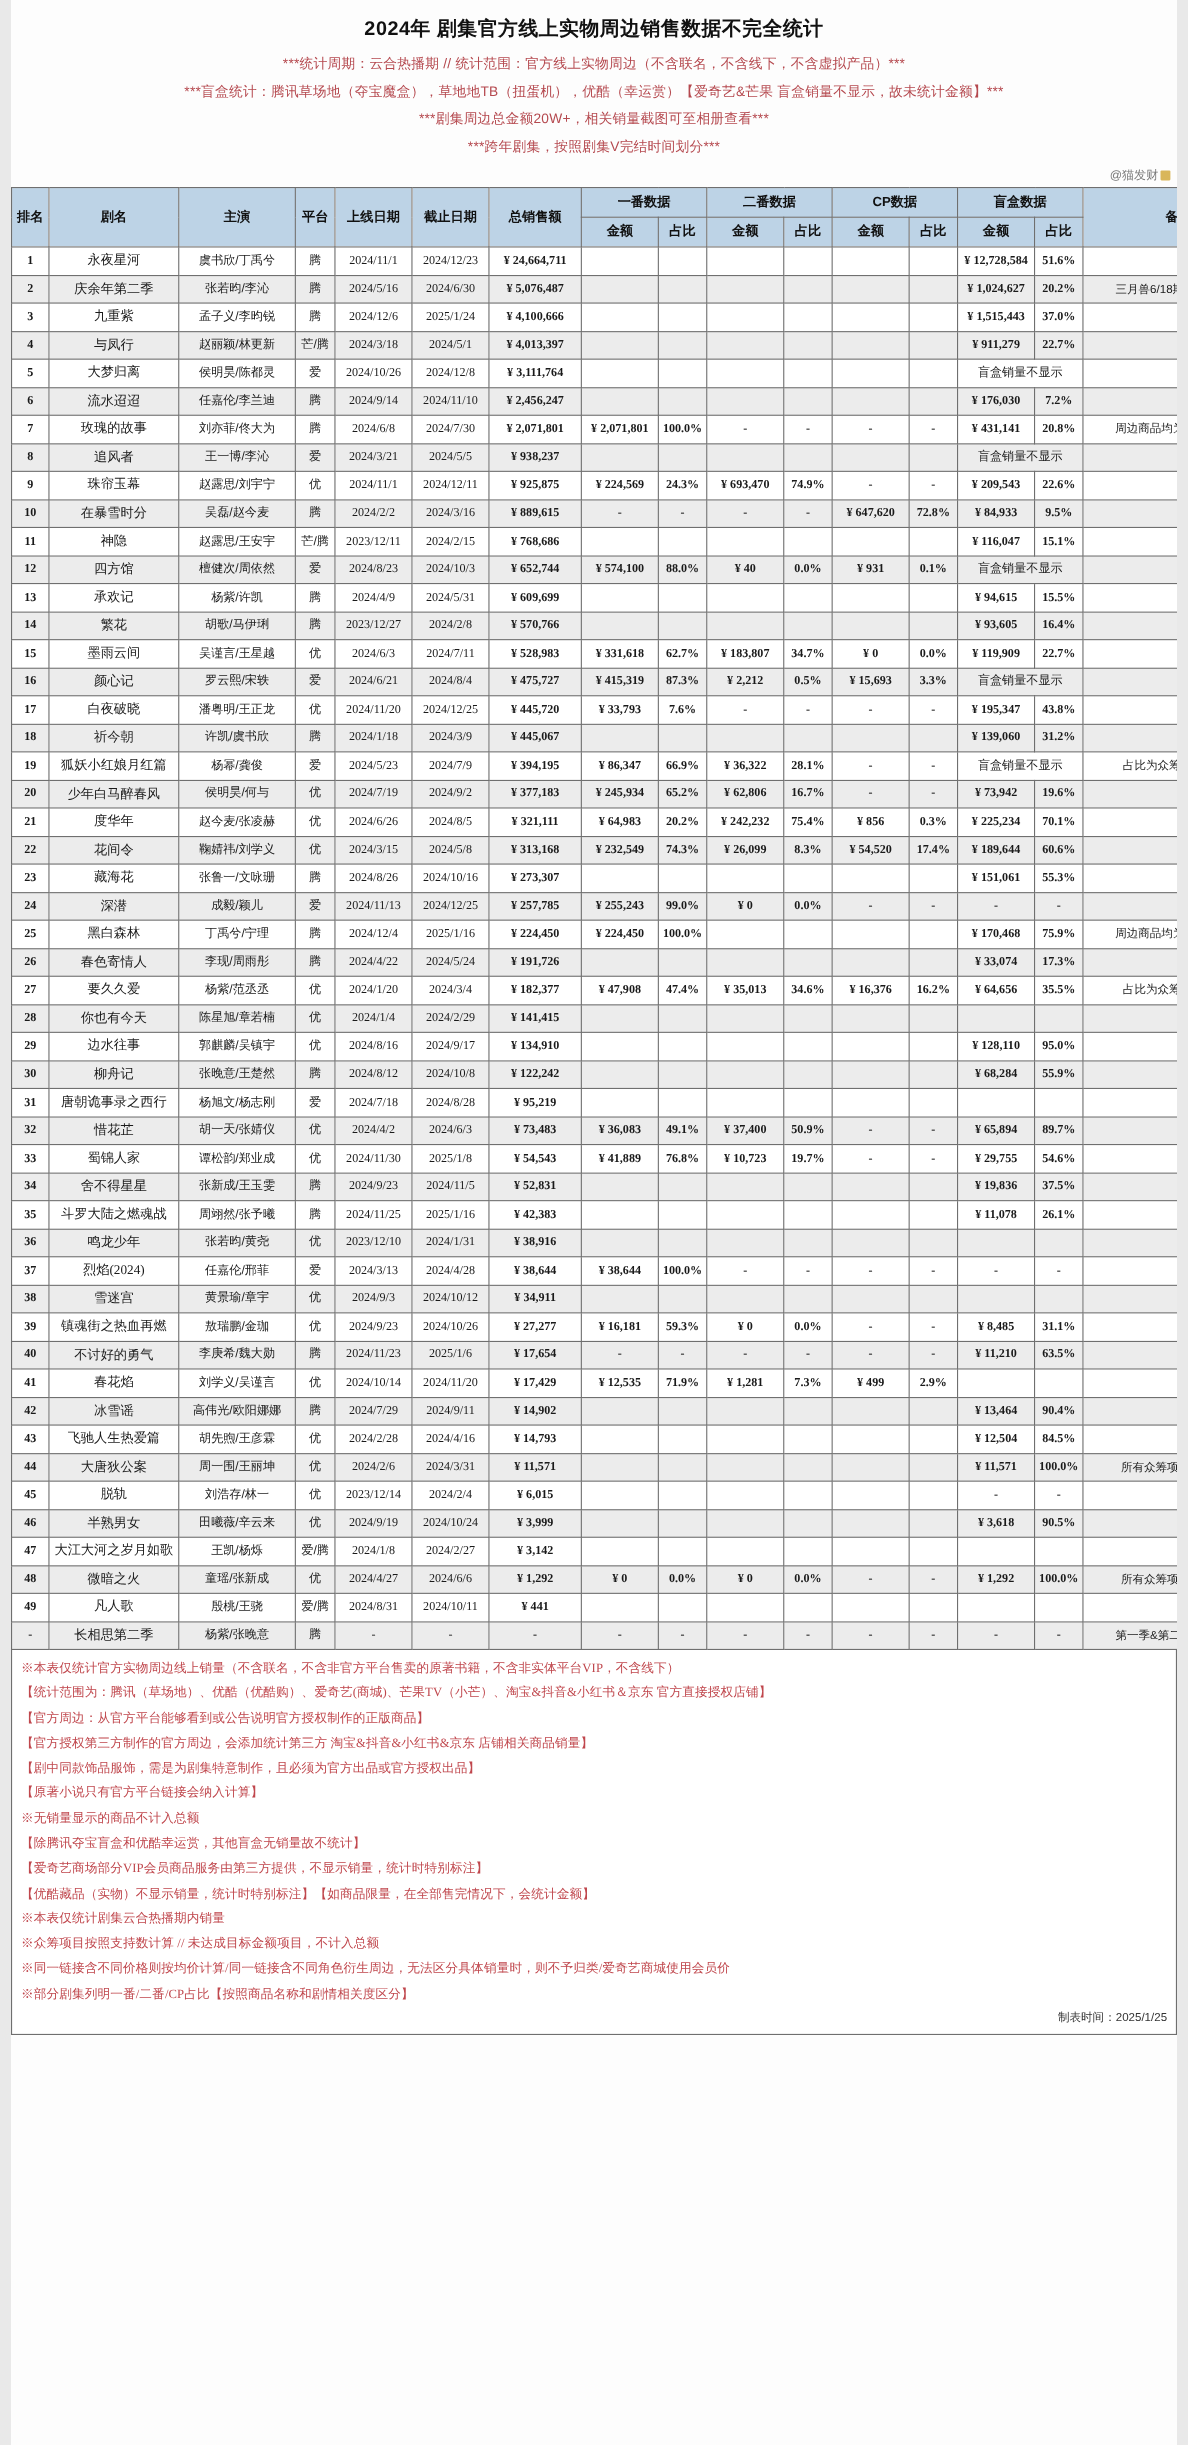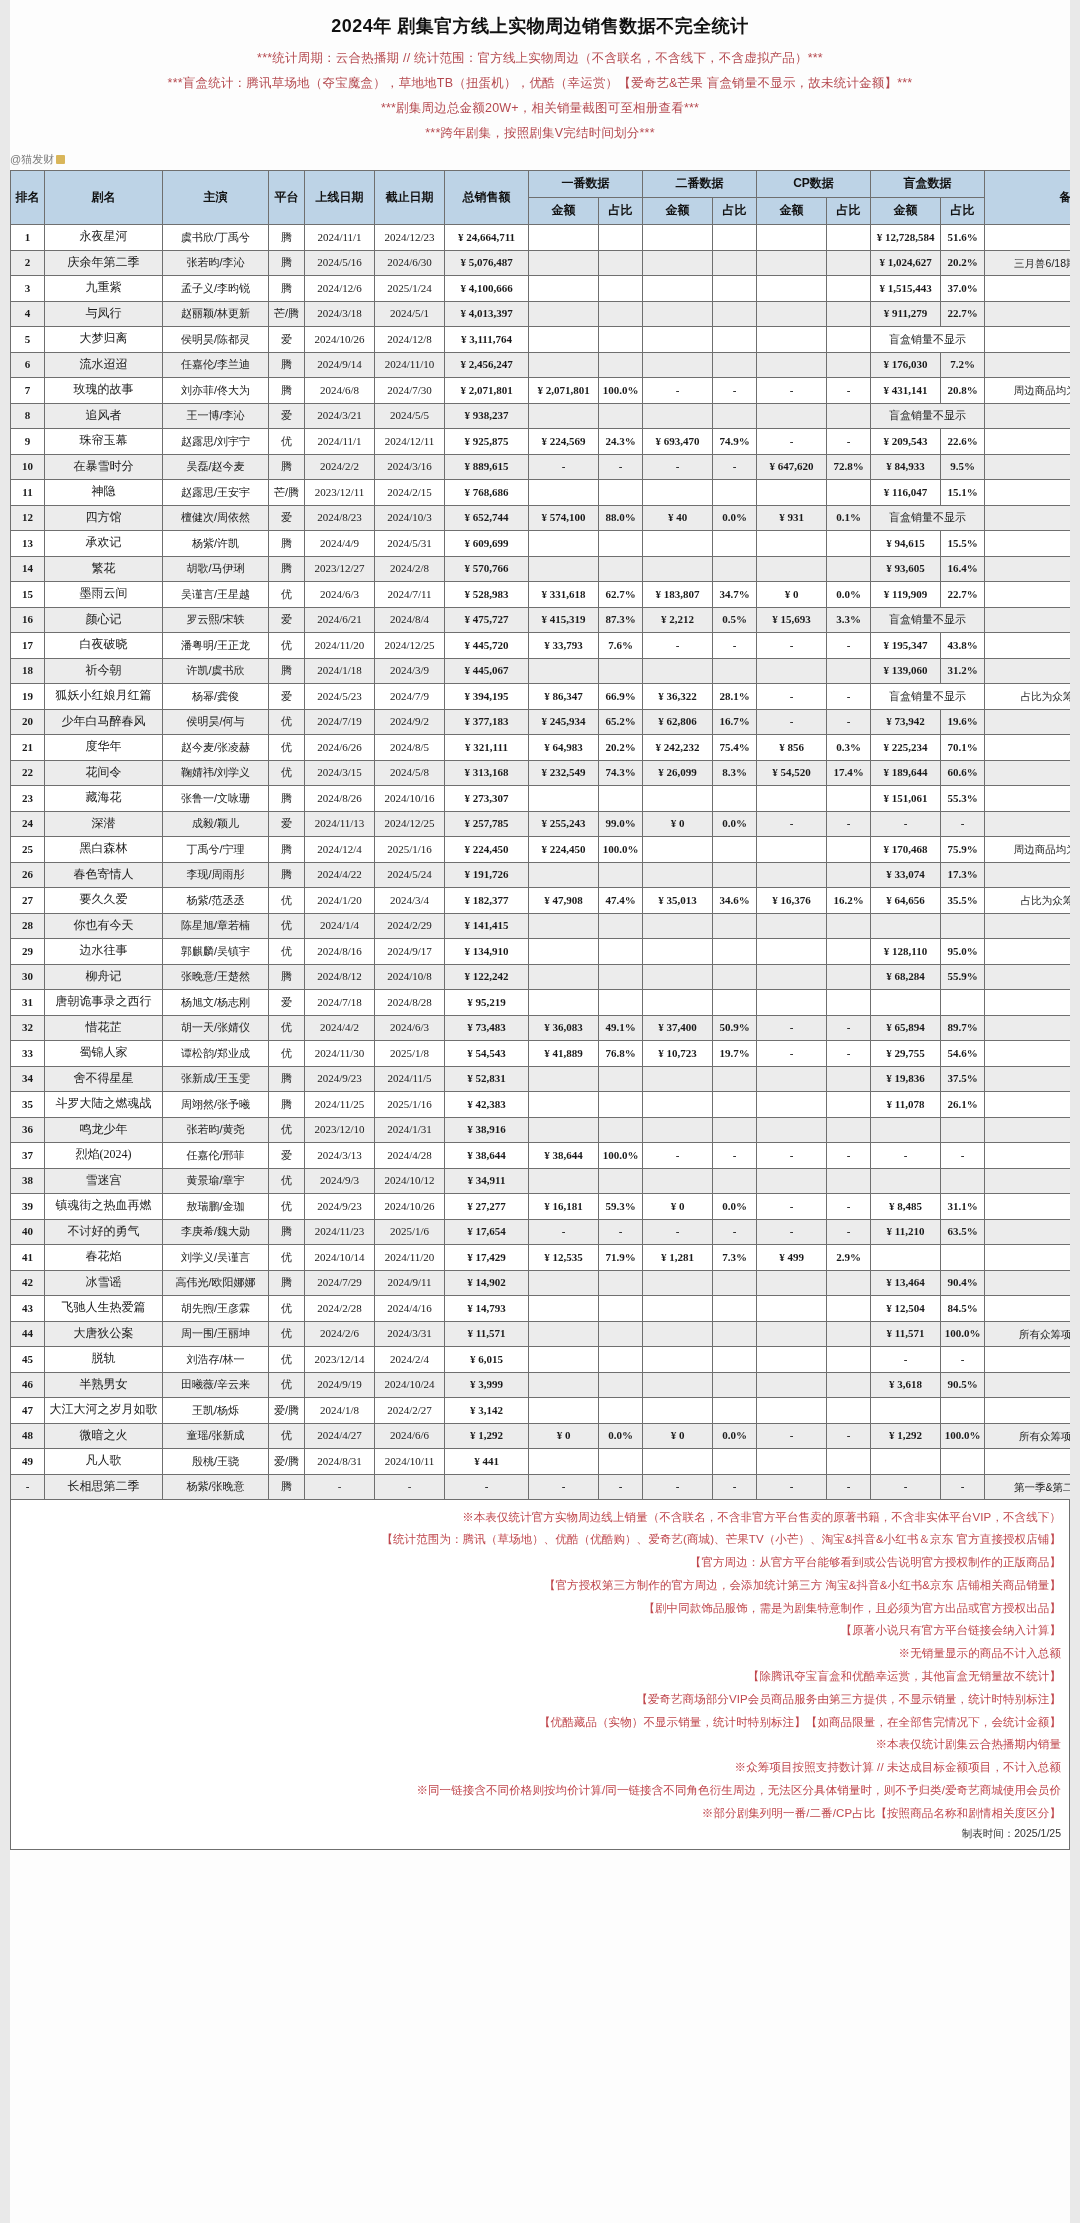--- a/index.html
+++ b/index.html
@@ -38,21 +38,21 @@
     font-family:"Liberation Sans","DejaVu Sans",sans-serif;
   }
   .subline{
     font-size:12.5px;
     color:#b5494f;
     padding:4px 0;
     font-family:"Liberation Sans","DejaVu Sans",sans-serif;
     letter-spacing:.2px;
   }
   .watermark{
-    text-align:left;
+    text-align:right;
     font-size:11px;
     color:#7a7a7a;
     padding:2px 6px 3px 0;
     font-family:"Liberation Sans","DejaVu Sans",sans-serif;
   }
   .wm-badge{
     display:inline-block;width:9px;height:9px;background:#d9b65a;
     border-radius:1px;vertical-align:-1px;margin-left:2px;
   }
 
@@ -109,25 +109,24 @@
     border-top:none;
     width:1060px;
     box-sizing:border-box;
     padding:6px 8px 8px 8px;
     background:#fff;
     position:relative;
   }
   .note-line{
     color:#c0474d;
     font-size:11.5px;
-    font-family:Liberation Sans, sans-serif;
+    font-family:Liberation Serif, serif;
     padding:4.5px 0;
     line-height:1.2;
     letter-spacing:.1px;
-    text-align:right;
   }
   .stamp{
     text-align:right;
     font-size:10.5px;
     color:#333;
     font-family:"Liberation Sans","DejaVu Sans",sans-serif;
     padding-top:2px;
   }
 </style>
 </head>

